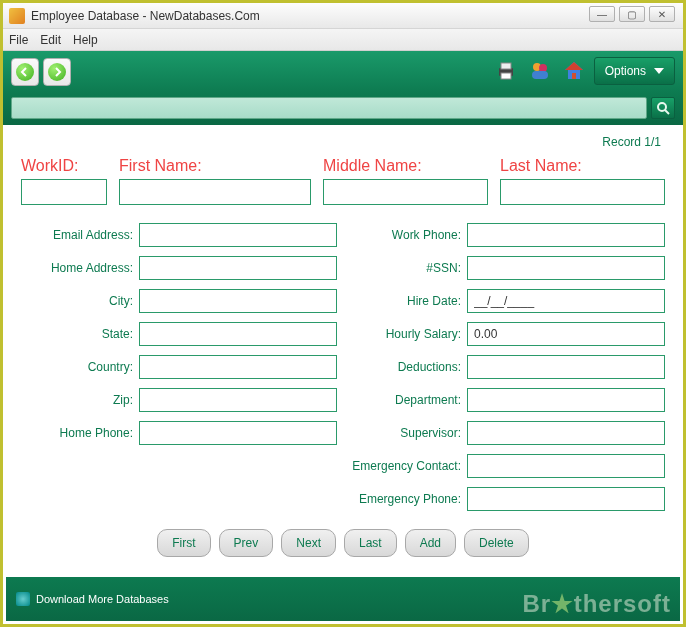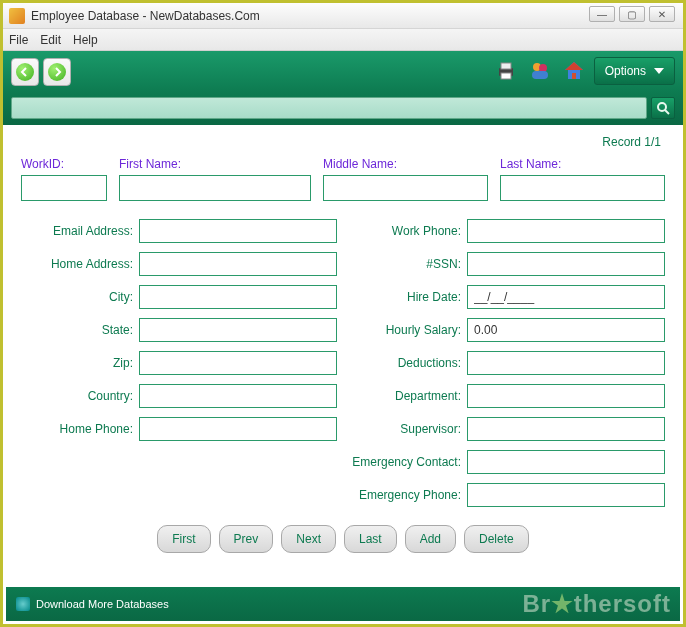--- a/index.html
+++ b/index.html
@@ -115,21 +115,21 @@
   color:#0d7a50;
   font-size:12px;
   padding: 4px 4px 8px 0;
 }
 .top-row {
   display:flex;
   gap:12px;
   margin-bottom:18px;
 }
 .top-col { display:flex; flex-direction:column; gap:4px; }
-.top-col label { color:#6d28d9; font-size:12px; }
+.top-col label { color:#ef4444; font-size:16px; }
 .top-col input {
   height:26px;
   border:1px solid #2a9a6a;
   padding:0 4px;
   font-size:12px;
 }
 .two-col {
   display:flex;
   gap:12px;
 }
@@ -165,21 +165,21 @@
   background: linear-gradient(#f0f0f0,#d8d8d8);
   border:1px solid #a8a8a8;
   border-radius:10px;
   color:#0d7a50;
   font-size:12px;
   cursor:pointer;
 }
 .footer {
   position:absolute;
   bottom:3px; left:3px; right:3px;
-  height:34px;
+  height:44px;
   background: linear-gradient(#0d7a50,#0a6844);
   display:flex;
   align-items:center;
   padding:0 10px;
   color:#fff;
   font-size:11px;
 }
 .footer-icon {
   width:14px; height:14px;
   background: radial-gradient(circle,#6cc,#088);
@@ -306,25 +306,25 @@
         </div>
         <div class="field-row">
           <div class="lbl">City:</div>
           <input class="inp" style="">
         </div>
         <div class="field-row">
           <div class="lbl">State:</div>
           <input class="inp" style="">
         </div>
         <div class="field-row">
+          <div class="lbl">Country:</div>
+          <input class="inp" style="">
+        </div>
+        <div class="field-row">
           <div class="lbl">Zip:</div>
-          <input class="inp" style="">
-        </div>
-        <div class="field-row">
-          <div class="lbl">Country:</div>
           <input class="inp" style="">
         </div>
         <div class="field-row">
           <div class="lbl">Home Phone:</div>
           <input class="inp" style="">
         </div>
       </div>
     <div class="col" id="right-col">
         <div class="field-row">
           <div class="lbl">Work Phone:</div>

